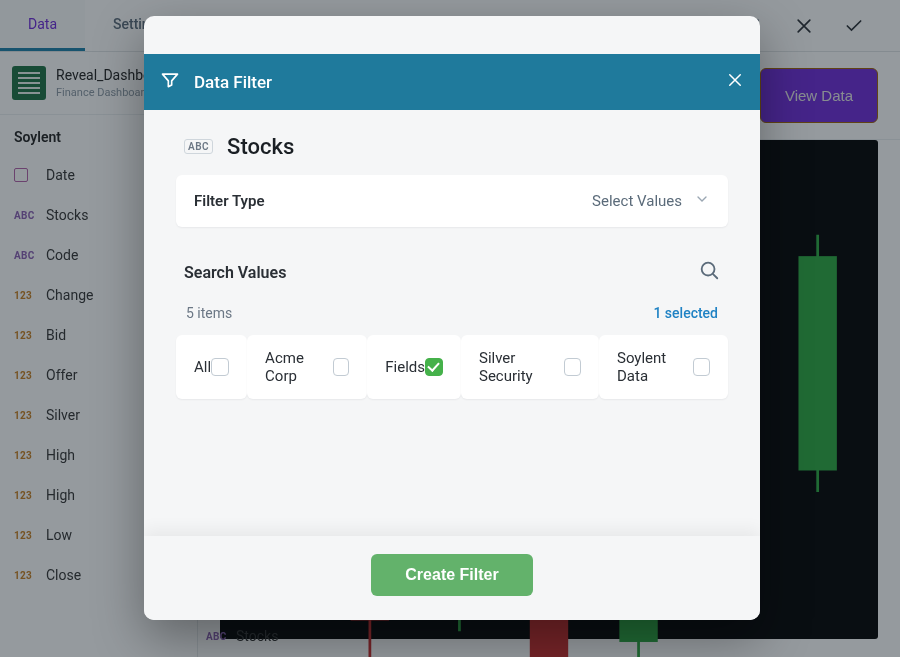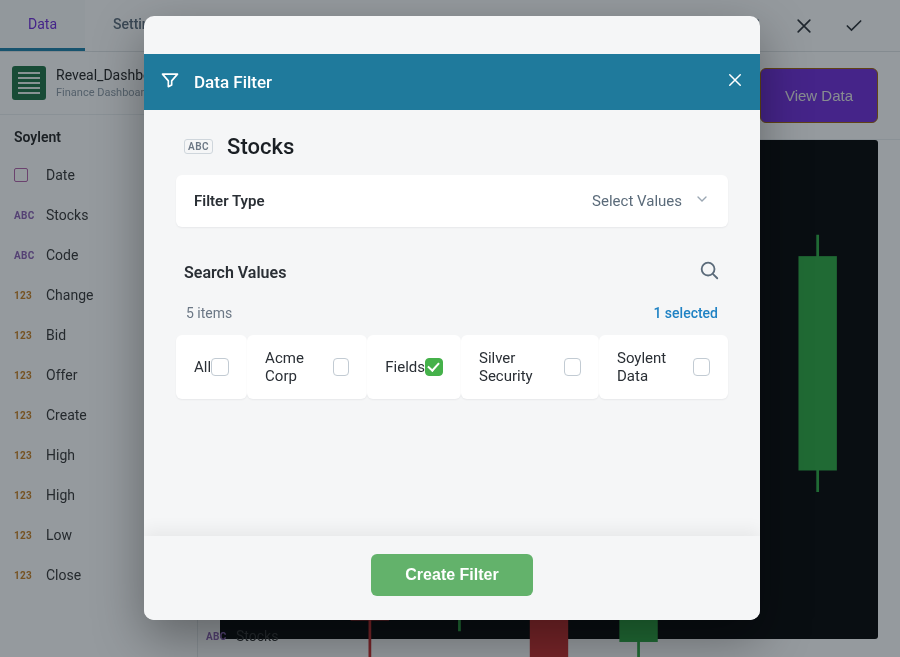--- a/index.html
+++ b/index.html
@@ -196,21 +196,21 @@
           <div class="bg-field">
             <span class="ftype num">123</span>
             <span>Bid</span>
           </div>
           <div class="bg-field">
             <span class="ftype num">123</span>
             <span>Offer</span>
           </div>
           <div class="bg-field">
             <span class="ftype num">123</span>
-            <span>Create</span>
+            <span>Silver</span>
           </div>
           <div class="bg-field">
             <span class="ftype num">123</span>
             <span>High</span>
           </div>
           <div class="bg-field">
             <span class="ftype num">123</span>
             <span>High</span>
           </div>
           <div class="bg-field">

